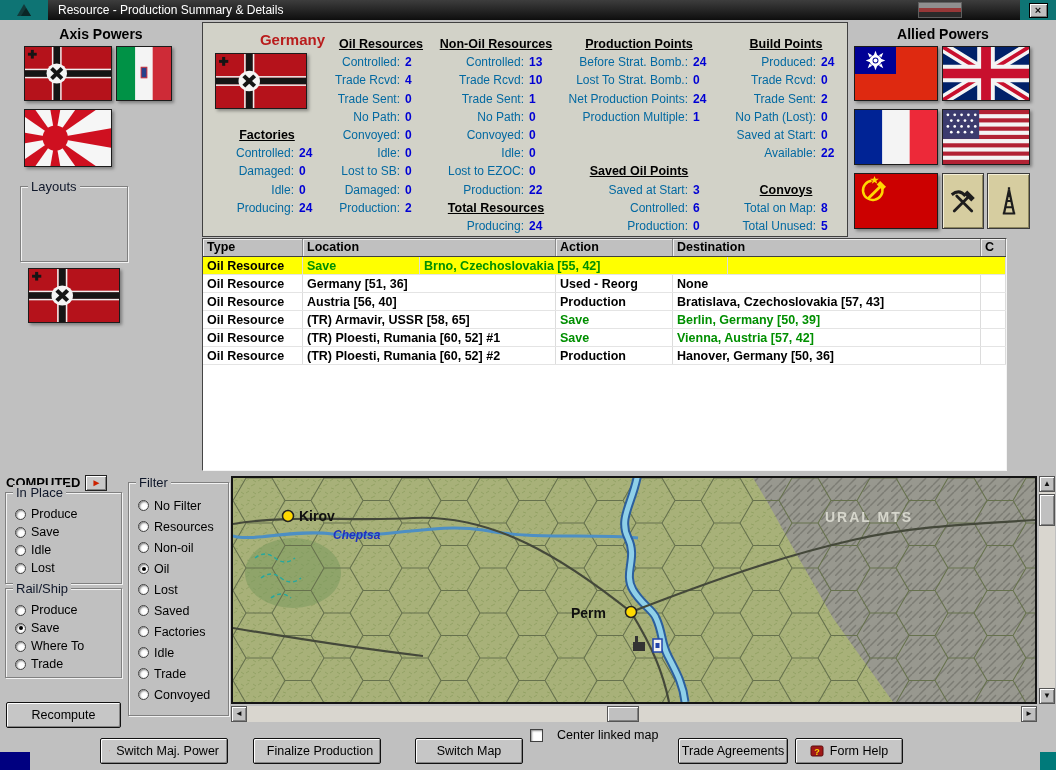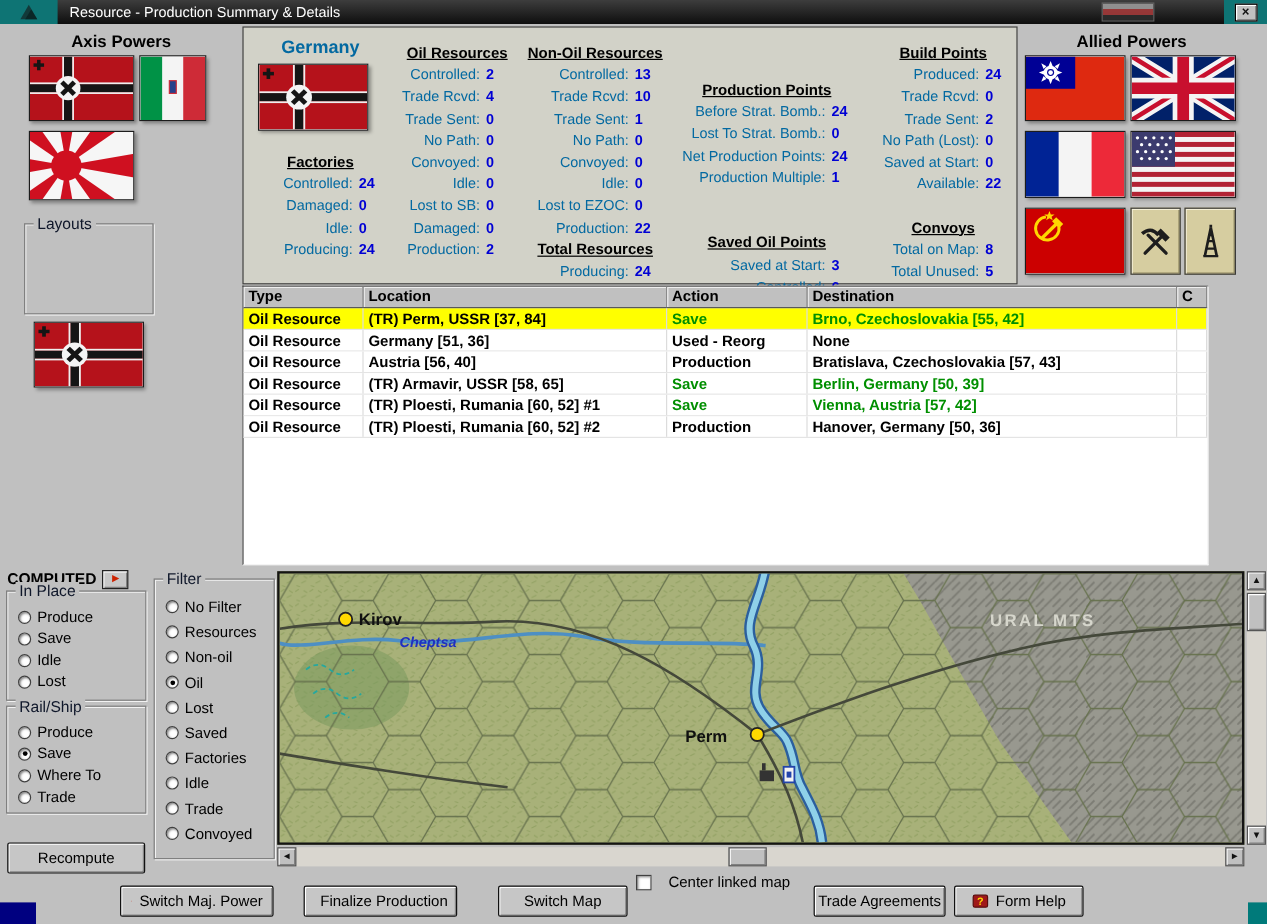--- a/index.html
+++ b/index.html
@@ -35,28 +35,28 @@
   .radio{width:11px;height:11px;border-radius:50%;background:#fff;border:1px solid #404040;
     box-shadow:inset 1px 1px 2px rgba(0,0,0,.5);position:relative;flex:none;}
   .radio.checked::after{content:"";position:absolute;left:2.5px;top:2.5px;width:4px;height:4px;border-radius:50%;background:#000;}
   .rlist{padding-top:12px;}
 
   
   #stats-panel{position:absolute;left:202px;top:22px;width:646px;height:215px;background:#d2d2c8;border:1px solid #404040;}
   .stat-col{position:absolute;top:12px;}
   #col-oil{left:128px;width:100px;}
   #col-nonoil{left:234px;width:118px;}
-  #col-prod{left:356px;width:160px;margin-top:31px;}
+  #col-prod{left:356px;width:160px;}
   #col-build{left:522px;width:122px;}
   .shead{font-weight:bold;text-decoration:underline;text-align:center;height:18.2px;line-height:18.2px;font-size:12.5px;color:#000;}
   .srow{display:flex;height:18.2px;line-height:18.2px;font-size:12px;}
   .slabel{flex:1;text-align:right;color:#0369a1;white-space:nowrap;}
   .sval{width:26px;margin-left:5px;text-align:left;color:#0000d4;font-weight:bold;}
   .spacer1{height:18.2px;} .spacer2{height:36.4px;}
-  #country-name{position:absolute;left:6px;top:8px;width:116px;text-align:center;font-size:15px;font-weight:bold;color:#0369a1;}
+  #country-name{position:absolute;left:6px;top:8px;width:116px;text-align:right;font-size:15px;font-weight:bold;color:#b91c1c;}
   #factories-block{position:absolute;left:6px;top:103px;width:116px;}
 
   
   #res-table{position:absolute;left:202px;top:238px;width:805px;height:233px;background:#fff;
     border-top:1px solid #444;border-left:1px solid #444;border-right:1px solid #f4f4f4;border-bottom:1px solid #f4f4f4;}
   .thead{display:flex;height:18px;background:#c0c0c0;border-bottom:1px solid #404040;font-weight:bold;font-size:12.5px;}
   .th{line-height:17px;padding-left:4px;border-right:1px solid #8a8a8a;box-shadow:inset 1px 1px 0 #efefef;white-space:nowrap;overflow:hidden;}
   .tr{display:flex;height:18px;font-size:12.5px;line-height:18px;border-bottom:1px solid #e4e4e4;background:#fff;font-weight:bold;}
   .tr.hl{background:#ffff00;}
   .td{padding-left:4px;border-right:1px solid #dcdcdc;white-space:nowrap;overflow:hidden;color:#000;}
@@ -519,21 +519,20 @@
       <span class="th c-type">Type</span>
       <span class="th c-loc">Location</span>
       <span class="th c-act">Action</span>
       <span class="th c-dest">Destination</span>
       <span class="th c-c">C</span>
     </div>
     <div class="tbody">
 
         <div class="tr hl">
           <span class="td c-type">Oil Resource</span>
-          <span class="td c-loc">(TR) Perm, USSR [37, 84]</span>
           <span class="td c-act green">Save</span>
           <span class="td c-dest green">Brno, Czechoslovakia [55, 42]</span>
           <span class="td c-c"></span>
         </div>
 
         <div class="tr">
           <span class="td c-type">Oil Resource</span>
           <span class="td c-loc">Germany [51, 36]</span>
           <span class="td c-act">Used - Reorg</span>
           <span class="td c-dest">None</span>

